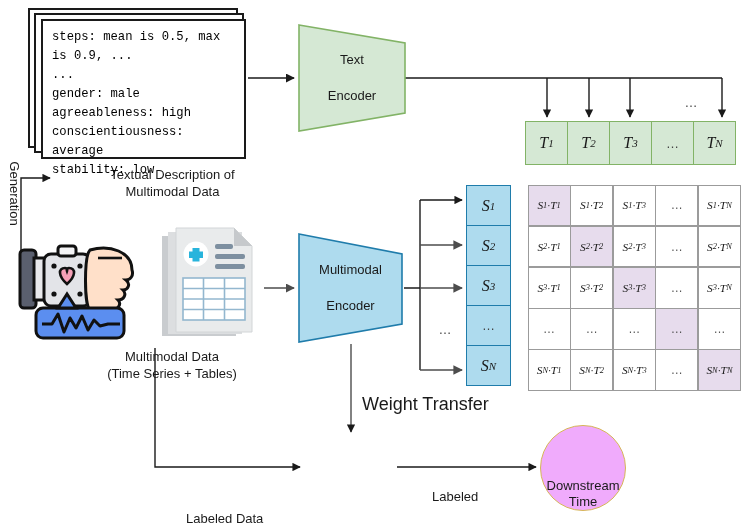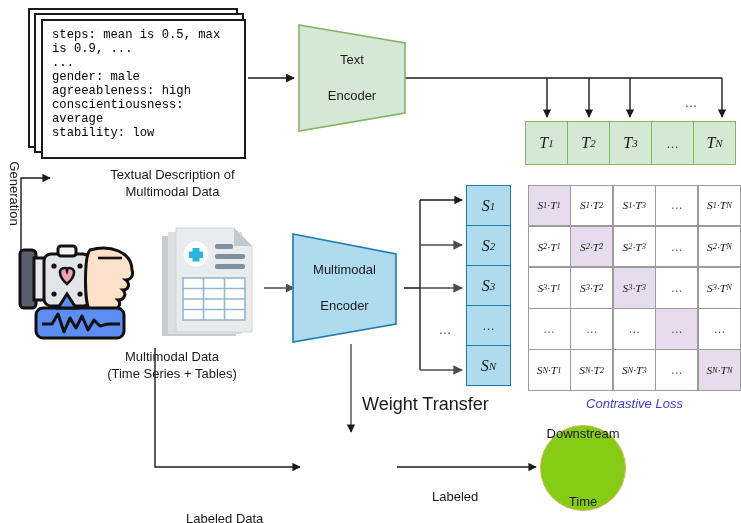--- a/index.html
+++ b/index.html
@@ -21,38 +21,38 @@
     background:#ffffff;
     border:2px solid #1a1a1a;
   }
   #card-back1 { left:28px;  top:8px;  width:210px; height:140px; }
   #card-back2 { left:34px;  top:13px; width:210px; height:140px; }
   #card-front {
     left:41px; top:19px; width:205px; height:140px;
     padding:7px 8px 0 9px;
     font-family:"Liberation Mono", monospace;
     font-size:12.2px;
-    line-height:14px;
+    line-height:19px;
     white-space:pre-wrap;
     color:#000000;
     z-index:3;
   }
 
   
   .trap-wrap { position:absolute; }
   .trap-wrap svg { position:absolute; left:0; top:0; overflow:visible; }
   .trap-label {
     position:absolute; left:0; top:0; width:100%; height:100%;
     display:flex; flex-direction:column; align-items:center; justify-content:center;
     font-size:13px; line-height:16px; text-align:center; color:#1a1a1a;
     pointer-events:none;
     gap:20px;
   }
   #text-encoder { left:297px; top:23px;  width:110px; height:110px; }
-  #mm-encoder   { left:291px; top:232px; width:107px; height:112px; }
+  #mm-encoder   { left:297px; top:232px; width:107px; height:112px; }
 
   
   #t-row {
     position:absolute; left:525px; top:121px; height:44px;
     display:flex;
   }
   #t-row .cell {
     width:43px; height:44px;
     background:#d5e8d4; border:1px solid #82b366;
     margin-left:-1px;
@@ -121,22 +121,22 @@
   
   #linear-probe {
     position:absolute; left:304px; top:436px; width:93px; height:61px;
     background:#fbe0c4; border:1.6px solid #d79b29;
     display:flex; align-items:center; justify-content:center;
     font-size:13px; color:#1a1a1a;
   }
   
   #downstream {
     position:absolute; left:540px; top:425px; width:86px; height:86px;
-    background:#84cc16; border:1.5px solid #d6b656; border-radius:50%;
-    display:flex; flex-direction:column; align-items:center; justify-content:space-between;
+    background:#f0abfc; border:1.5px solid #d6b656; border-radius:50%;
+    display:flex; flex-direction:column; align-items:center; justify-content:flex-end;
     font-size:13px; line-height:16px; text-align:center; color:#1a1a1a;
   }
 
   
   #icon-timeseries { left:14px; top:228px; width:130px; height:120px; }
   #icon-table      { left:158px; top:222px; width:105px; height:125px; }
 
   
   #wires { position:absolute; left:0; top:0; width:741px; height:523px; pointer-events:none; }
 </style>
@@ -378,21 +378,20 @@
       </div>
       <div class="mc dots">…</div>
       <div class="mc hl">
         <span>S</span>
         <span class="sub">N</span>
         <span> · </span>
         <span>T</span>
         <span class="sub">N</span>
       </div>
     </div>
-  <div id="contrastive-loss">Contrastive Loss</div>
 
   <div class="abs" id="icon-timeseries">
     <svg width="130" height="120" viewBox="0 0 130 120">
 
       <rect x="6" y="22" width="16" height="58" rx="4" fill="#5a5f6e" stroke="#111" stroke-width="3"></rect>
       <rect x="20" y="30" width="16" height="42" fill="#e9e9ec" stroke="#111" stroke-width="3"></rect>
 
       <rect x="30" y="26" width="46" height="52" rx="7" fill="#e3e4e8" stroke="#111" stroke-width="3"></rect>
       <rect x="44" y="18" width="18" height="10" rx="3" fill="#f4f4f6" stroke="#111" stroke-width="3"></rect>
 

